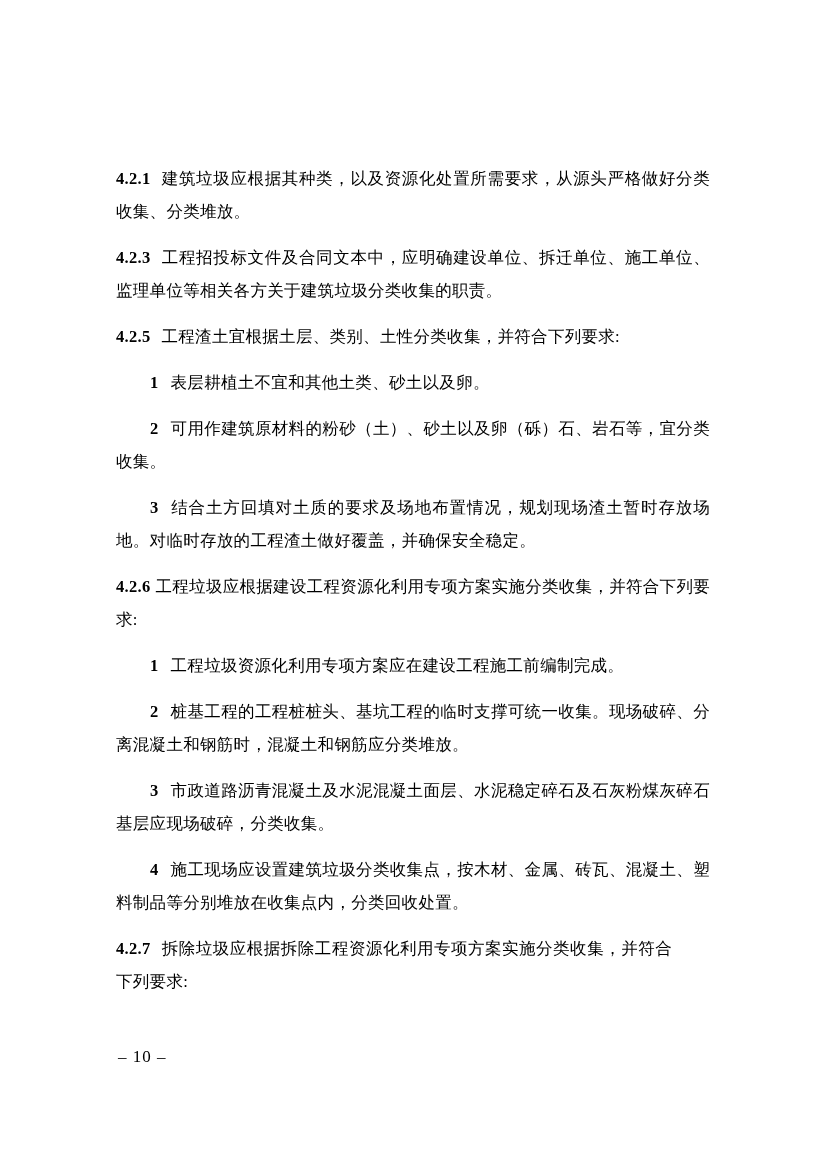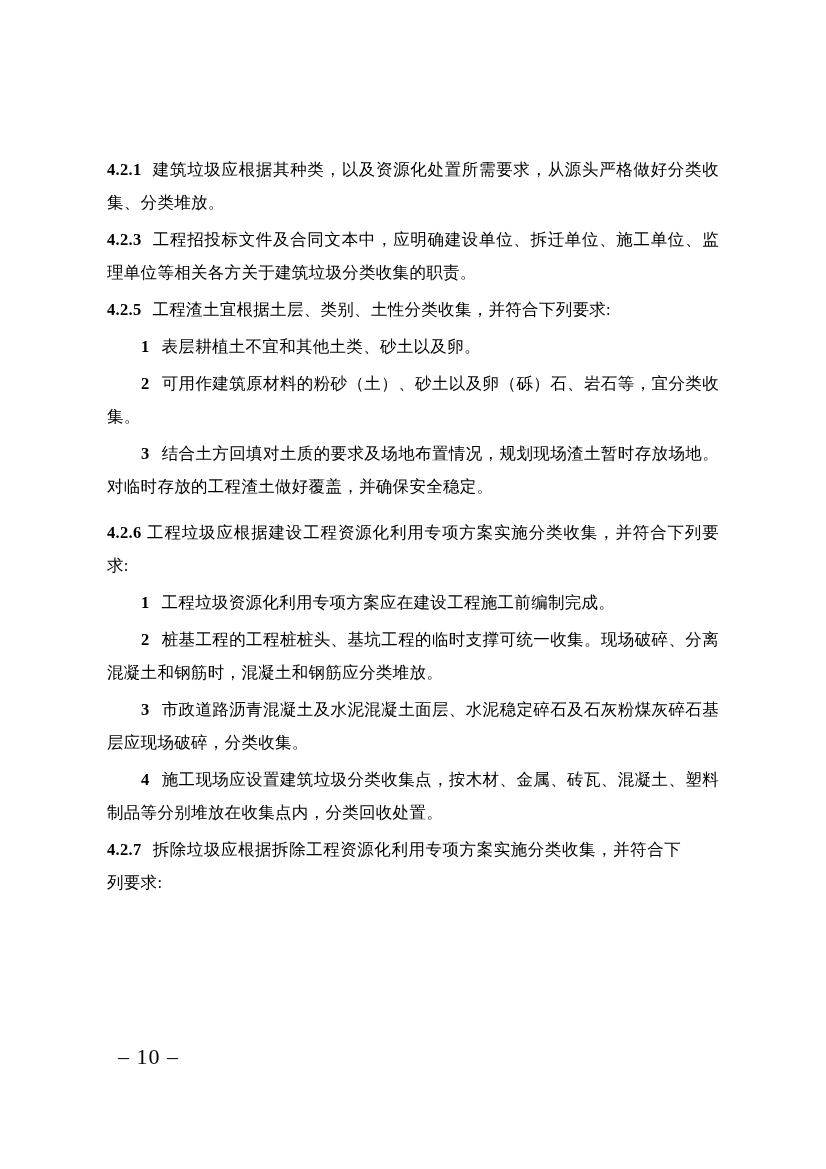--- a/index.html
+++ b/index.html
@@ -20,21 +20,21 @@
     position: absolute;
     left: 103px;
     top: 149px;
     width: 620px;
     font-size: 16.5px;
     line-height: 33px;
     text-align: justify;
     letter-spacing: 0.3px;
   }
   .content p {
-    margin: 4px;
+    margin: 13px;
     padding: 0;
     font-family: Liberation Serif, serif;
   }
   
   .clause .clause-num {
     font-weight: bold;
     padding-right: 11px;
   }
   .clause.tight-label .clause-num {
     padding-right: 5px;
@@ -52,21 +52,21 @@
     padding-right: 12px;
   }
   
   .clause.wrap-tail {
     padding-right: 38px;
   }
   .footer {
     position: absolute;
     left: 118px;
     top: 1040px;
-    font-size: 22px;
+    font-size: 17px;
     line-height: 33px;
     letter-spacing: 1px;
   }
 </style>
 </head>
 <body>
 
 <div class="page">
   <div class="content">
 

